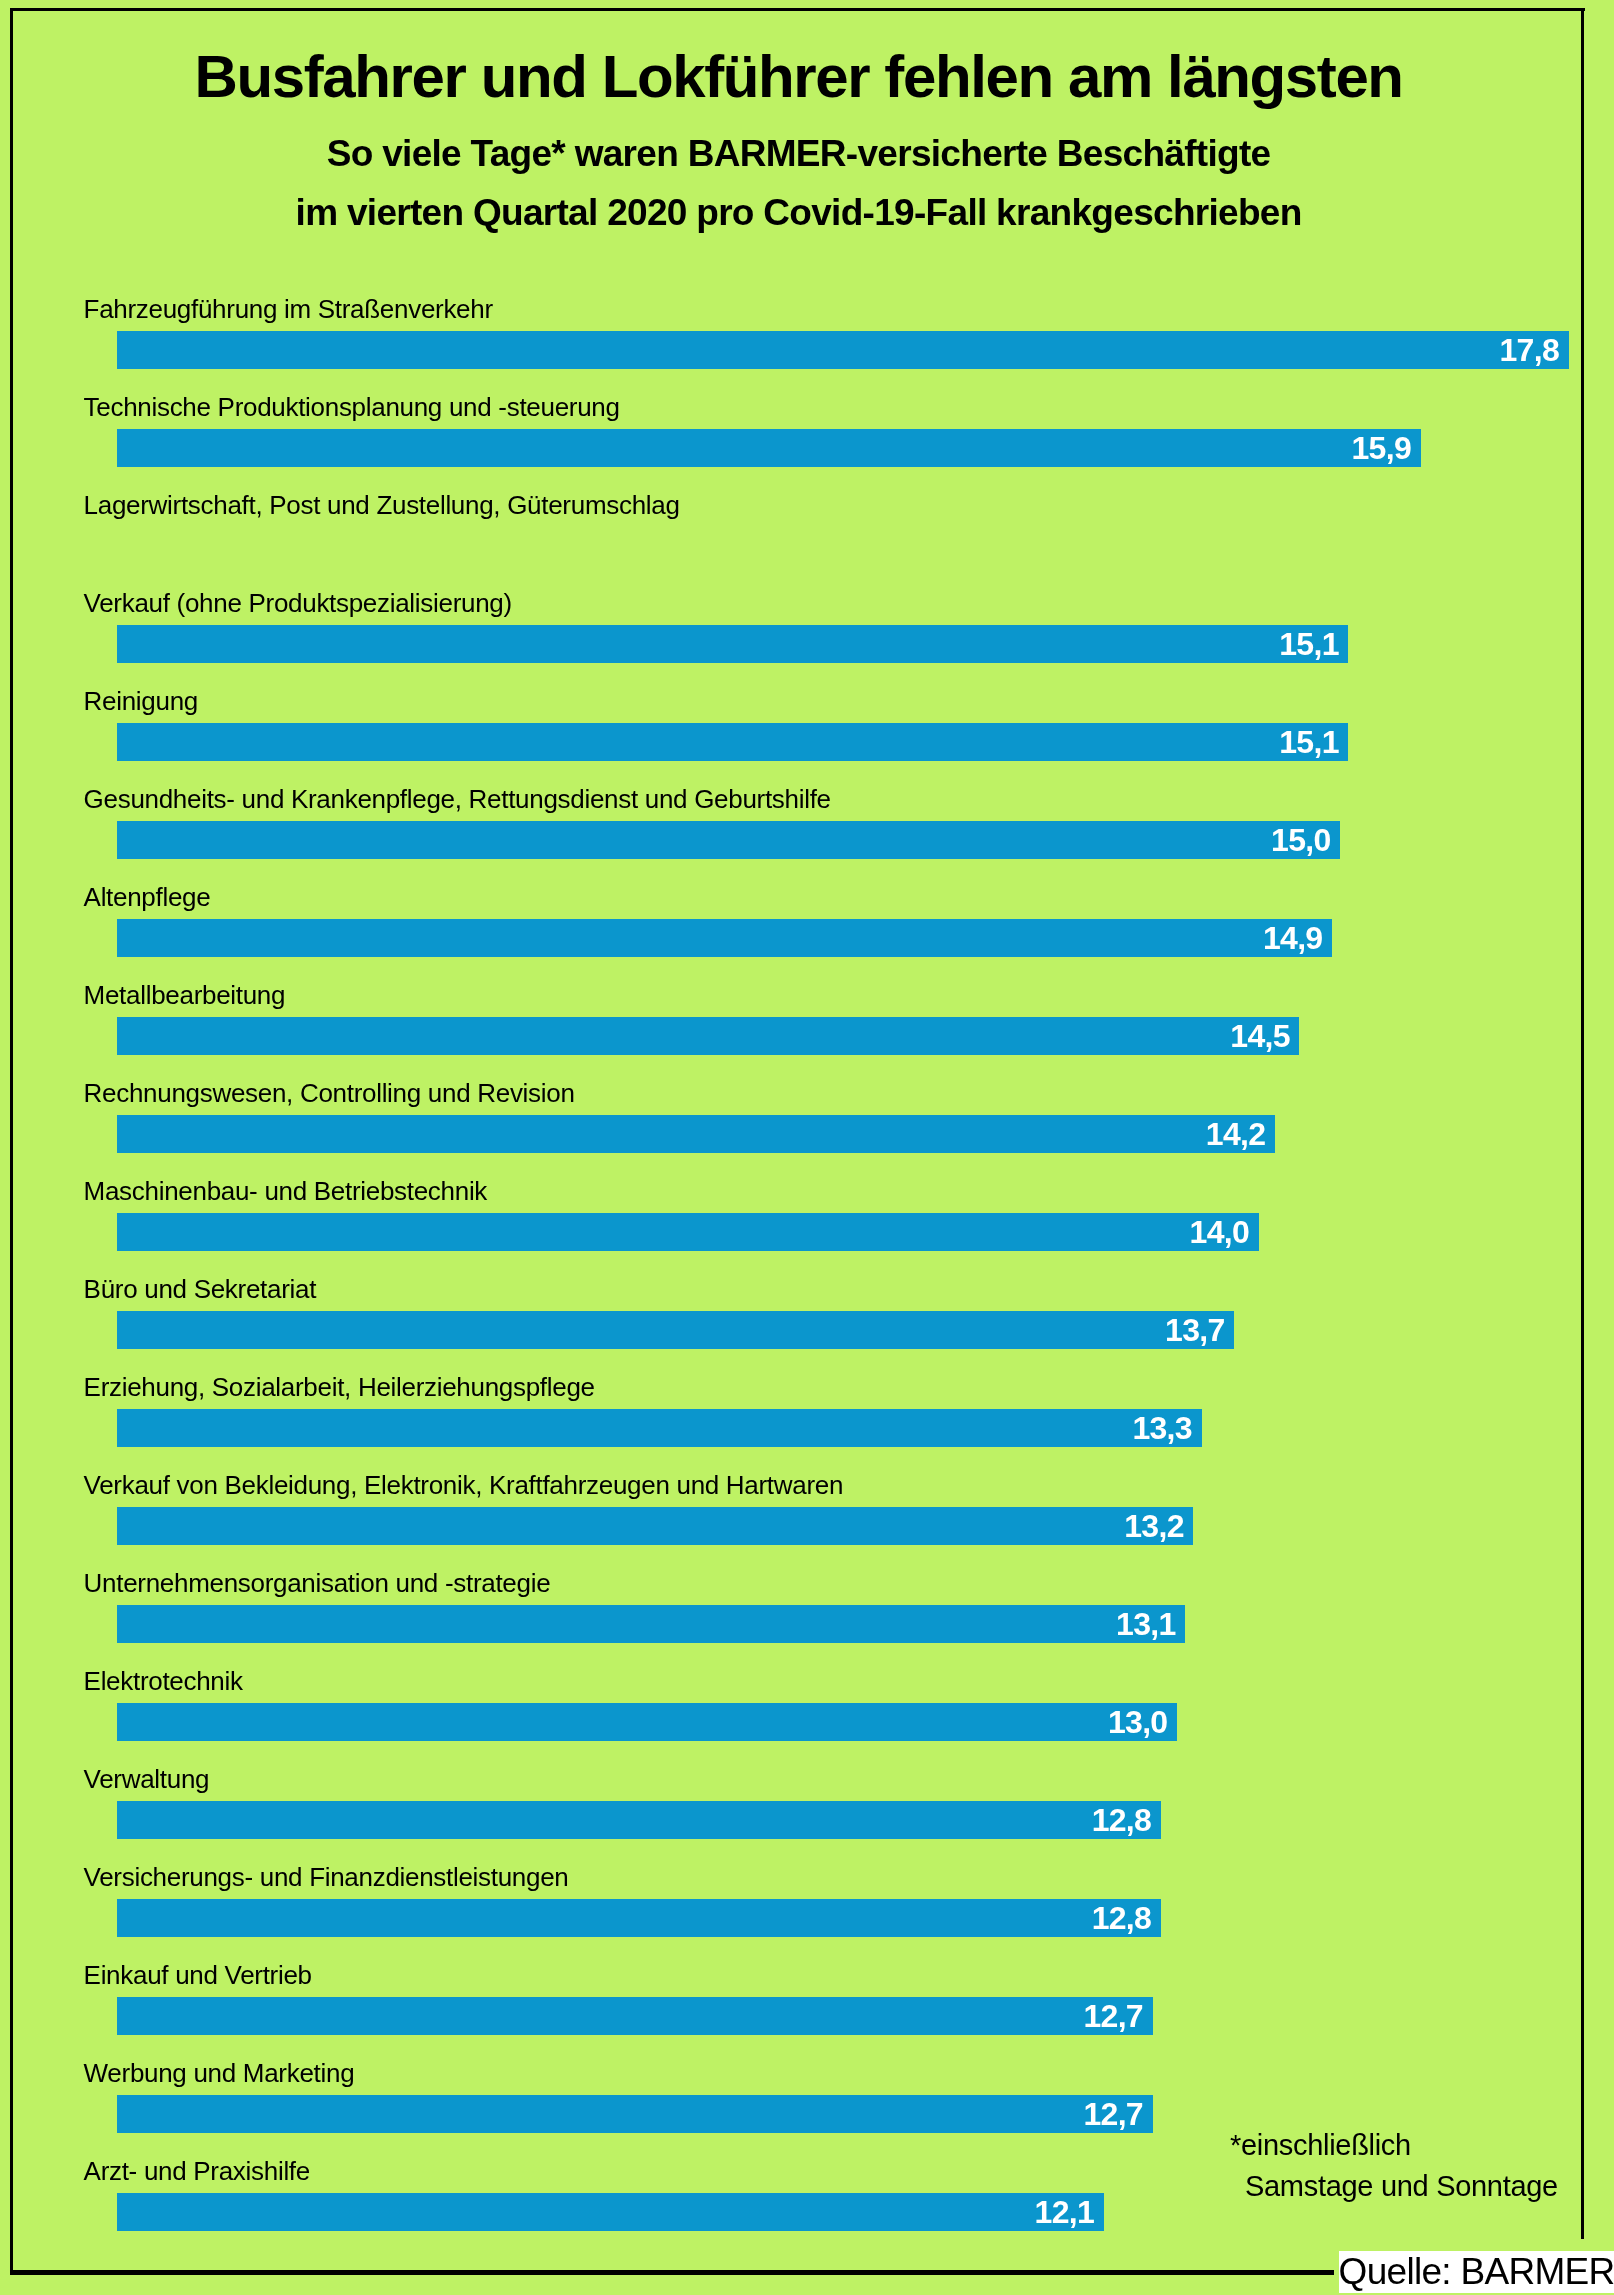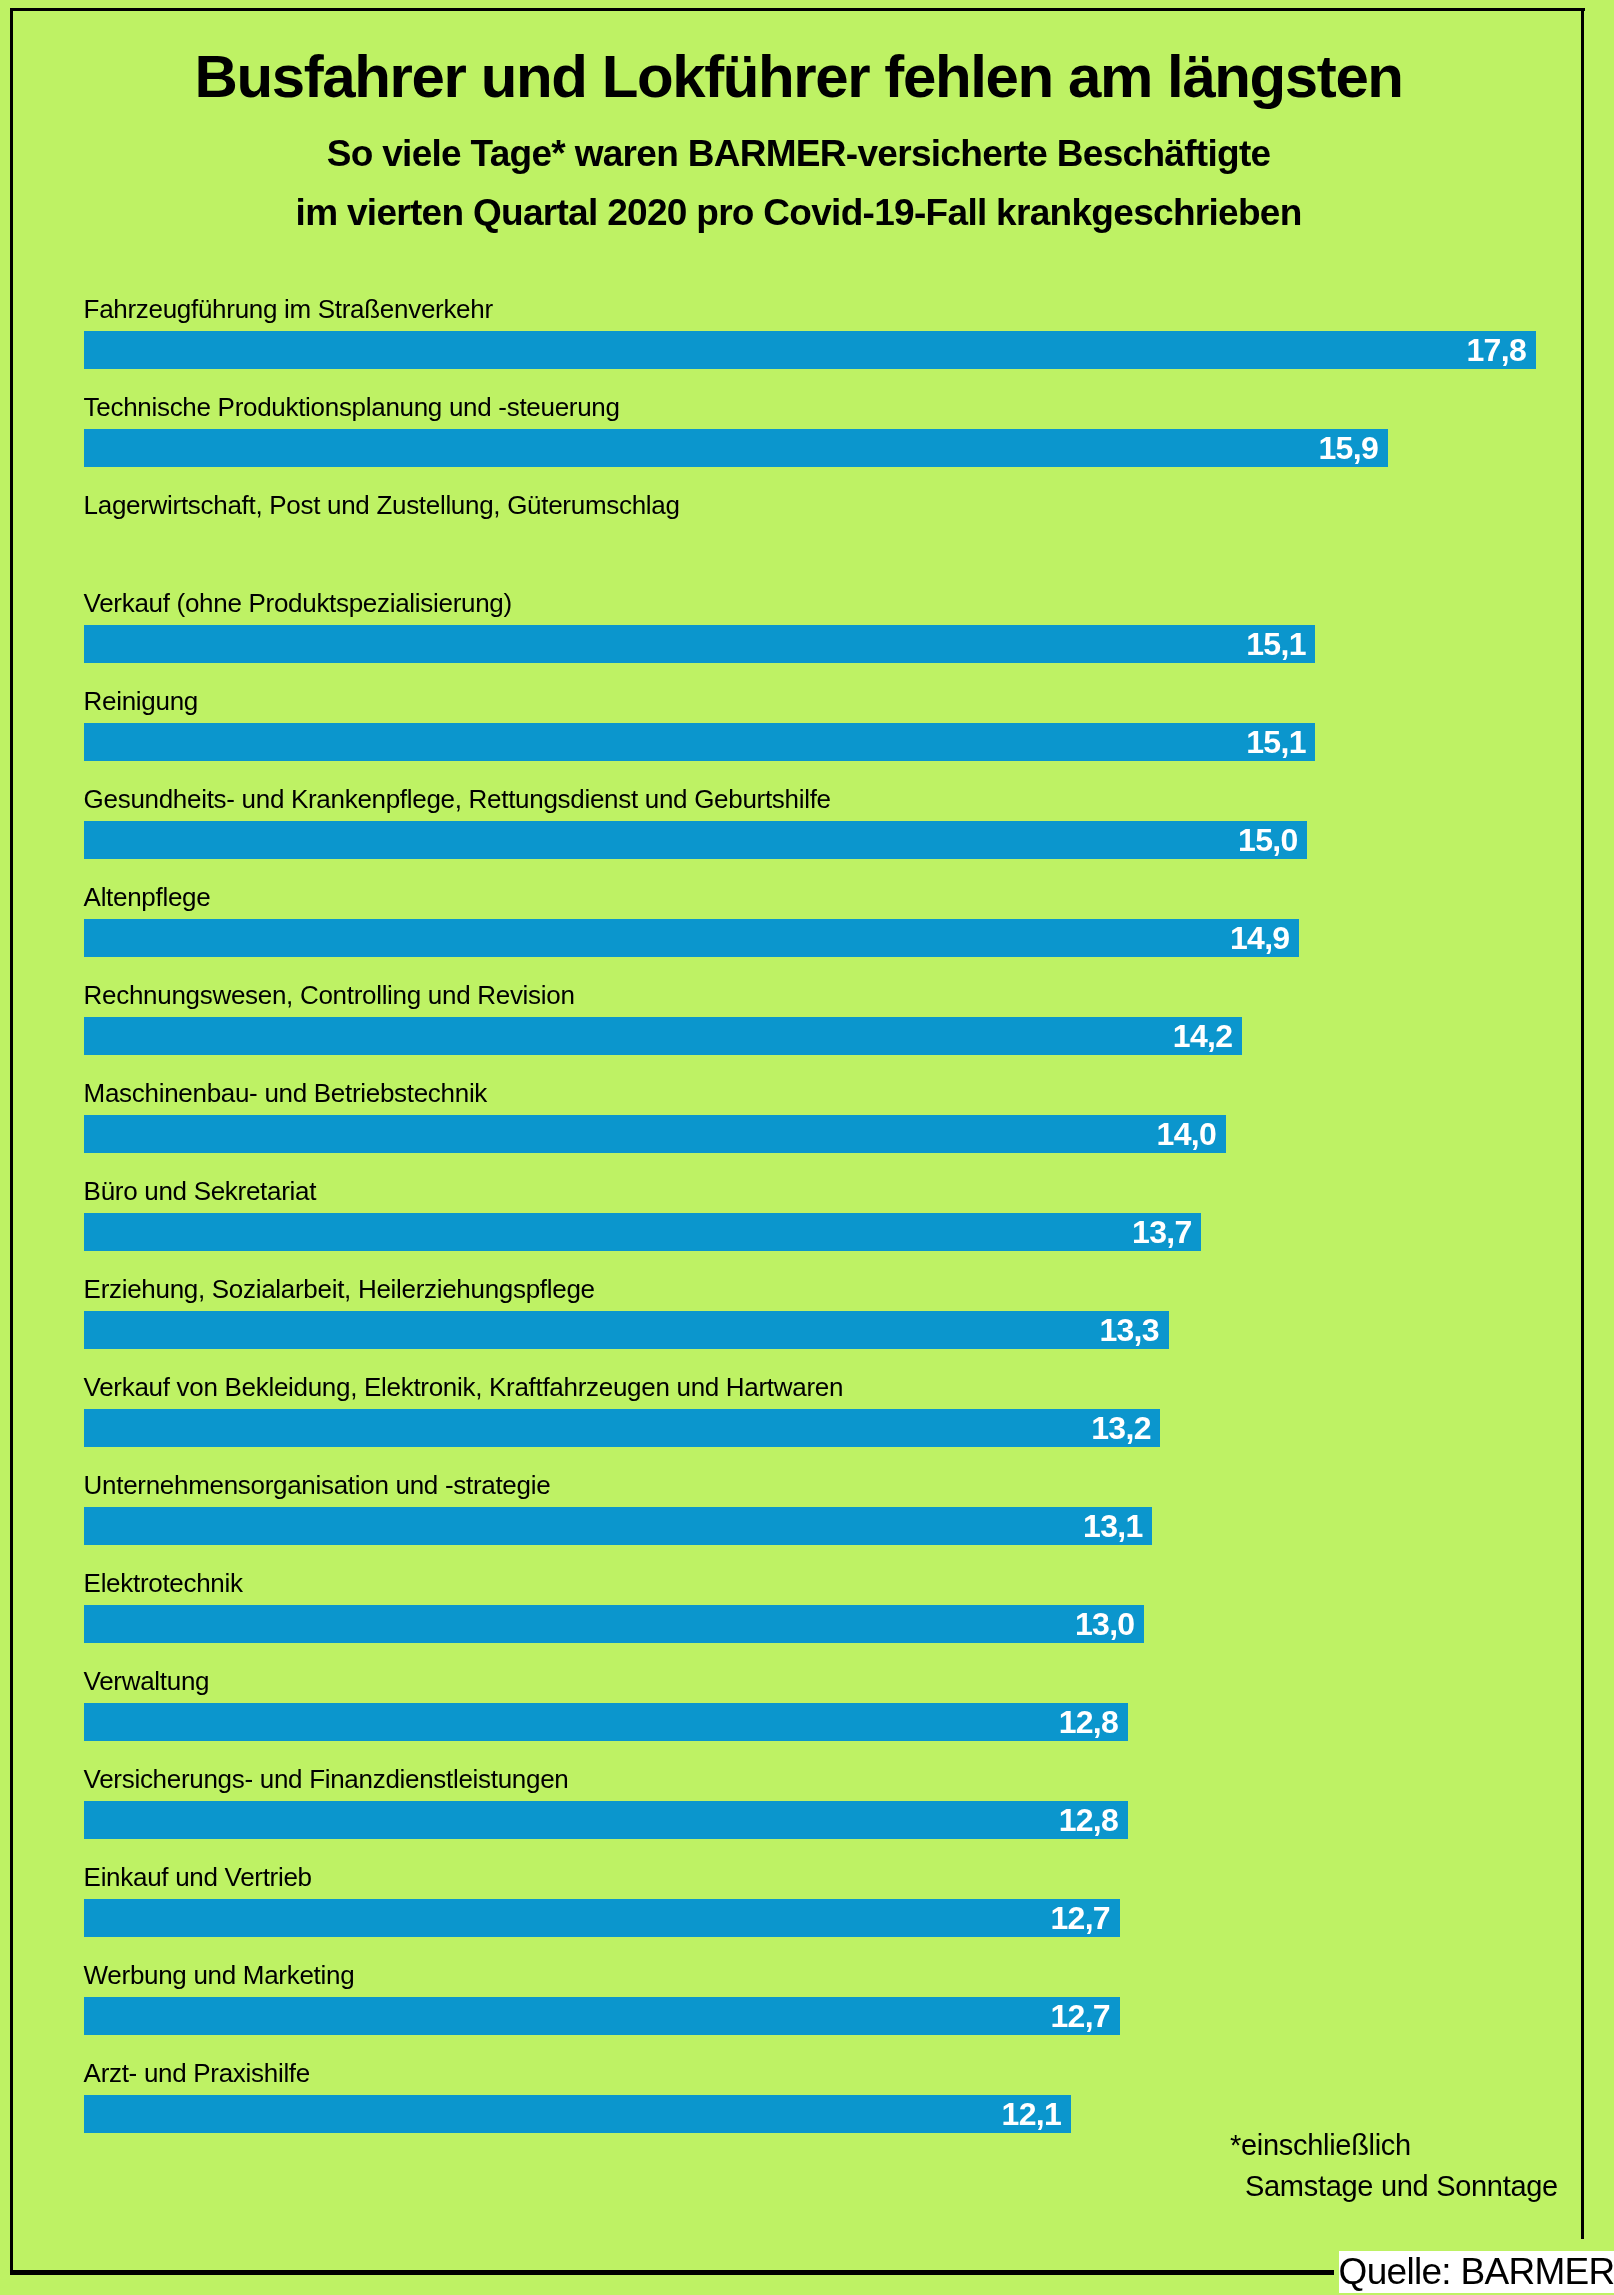--- a/index.html
+++ b/index.html
@@ -53,20 +53,21 @@
     letter-spacing: -0.3px;
     white-space: nowrap;
   }
   .bar {
     margin-top: 5.5px;
     height: 38px;
     background: var(--bar-color, #0b96cd);
     display: flex;
     align-items: center;
     justify-content: flex-end;
+    margin-left: 33px;
   }
   .bar-value {
     color: #ffffff;
     font-size: 32px;
     font-weight: bold;
     padding-right: 9.6px;
     letter-spacing: -0.7px;
   }
   .footnote {
     position: absolute;
@@ -140,20 +141,26 @@
         <div class="row">
           <div class="bar-label">Gesundheits- und Krankenpflege, Rettungsdienst und Geburtshilfe</div>
           <div class="bar" style="width: 84.2697%;">
             <span class="bar-value">15,0</span>
           </div>
         </div>
         <div class="row">
           <div class="bar-label">Altenpflege</div>
           <div class="bar" style="width: 83.7079%;">
             <span class="bar-value">14,9</span>
+          </div>
+        </div>
+        <div class="row">
+          <div class="bar-label">Metallbearbeitung</div>
+          <div class="bar" style="width: 81.4607%;">
+            <span class="bar-value">14,5</span>
           </div>
         </div>
         <div class="row">
           <div class="bar-label">Rechnungswesen, Controlling und Revision</div>
           <div class="bar" style="width: 79.7753%;">
             <span class="bar-value">14,2</span>
           </div>
         </div>
         <div class="row">
           <div class="bar-label">Maschinenbau- und Betriebstechnik</div>

